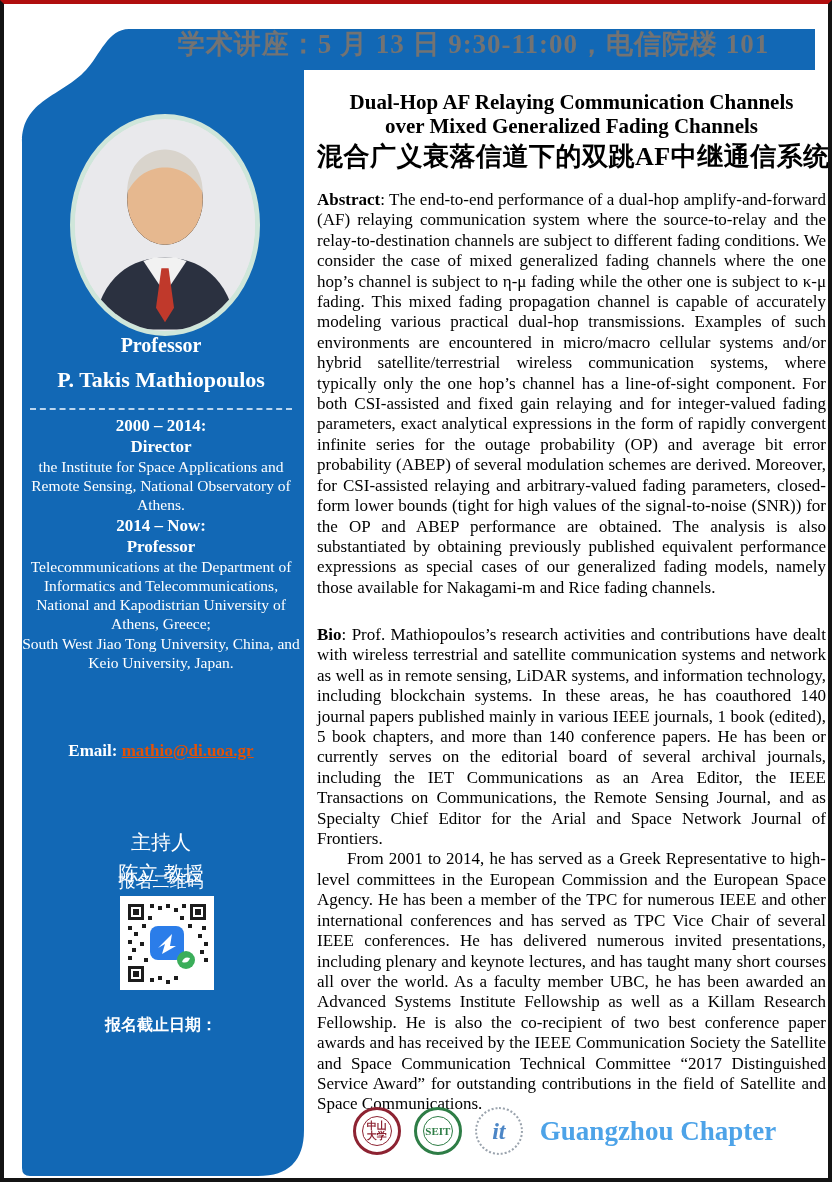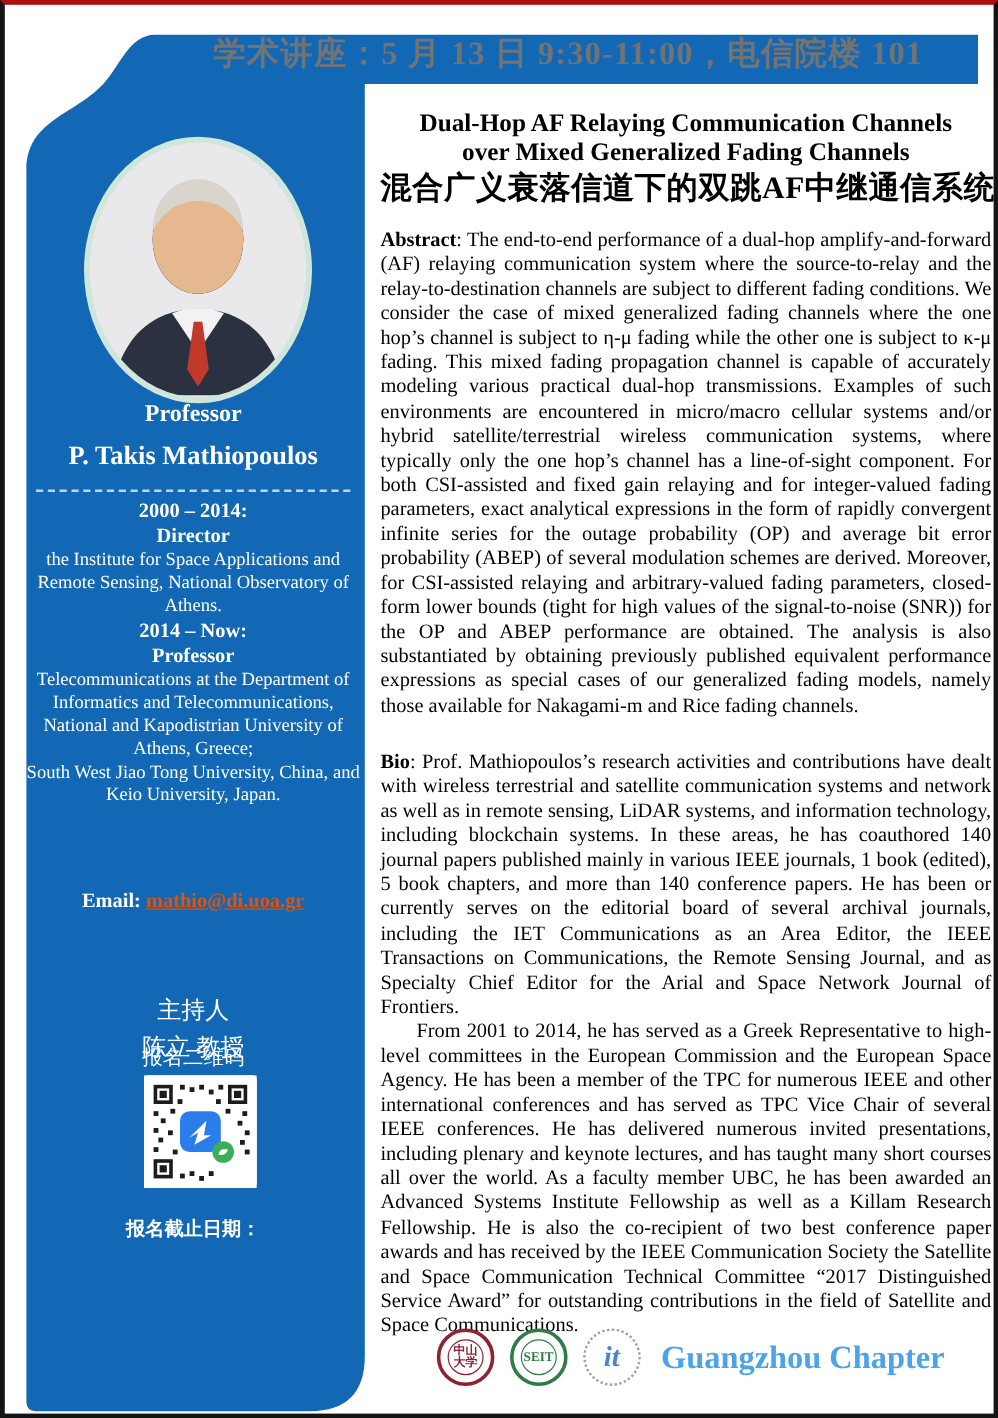--- a/index.html
+++ b/index.html
@@ -59,21 +59,21 @@
   }
   .body-text{
     position:absolute; left:0; width:509px; text-align:justify;
     font-size:17px; line-height:20.4px;
   }
   .abstract{ top:186px; }
   .bio-wrap{ top:621px; }
   .bio2{ text-indent:30px; }
   
   .footer{
-    position:absolute; left:317px; top:1096px; width:509px; height:62px;
+    position:absolute; left:306px; top:1096px; width:509px; height:62px;
     display:flex; align-items:center; justify-content:center; gap:13px;
   }
   .logo{ width:48px; height:48px; border-radius:50%; display:flex; align-items:center; justify-content:center; flex:0 0 auto; }
   .logo-sysu{ border:3px solid #8d2332; color:#8d2332; font-size:10px; font-weight:bold; }
   .logo-sysu .inner{ width:30px; height:30px; border:1.5px solid #8d2332; border-radius:50%; display:flex; align-items:center; justify-content:center; text-align:center; line-height:10px;}
   .logo-seit{ border:3px solid #2e7d46; color:#2e7d46; font-size:11px; font-weight:bold; }
   .logo-seit .inner{ width:30px; height:30px; border:1.5px solid #2e7d46; border-radius:50%; display:flex; align-items:center; justify-content:center;}
   .logo-ieee{ border:2px dotted #9aa3ad; color:#4c86c6; font-size:24px; font-weight:bold; font-style:italic; }
   .chapter{
     font-size:27px; font-weight:bold; color:#4da3e8; white-space:nowrap; margin-left:4px;

